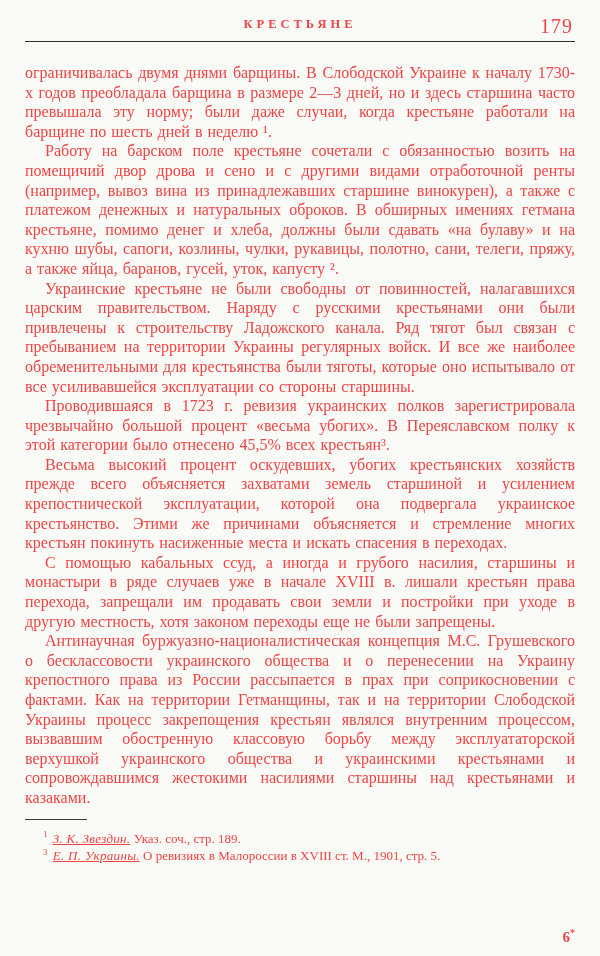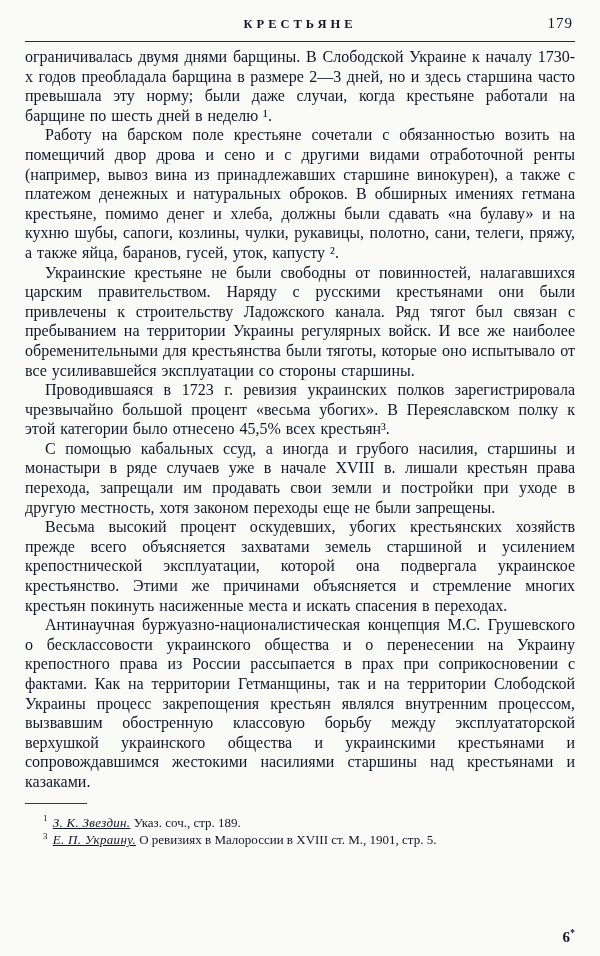--- a/index.html
+++ b/index.html
@@ -6,21 +6,21 @@
     margin: 0;
     padding: 0;
     background: #e8e8e6;
   }
   .page {
     position: relative;
     width: 600px;
     height: 956px;
     margin: 0 auto;
     background: #fafaf7;
-    color: #0f172a;
+    color: #ef4444;
     font-family: "Liberation Serif", "DejaVu Serif", serif;
     box-sizing: border-box;
     padding: 15px 25px 0 25px;
     overflow: hidden;
   }
   
   .running-head {
     position: relative;
     height: 22px;
   }
@@ -31,31 +31,31 @@
     top: 2px;
     text-align: center;
     font-size: 12.5px;
     font-weight: bold;
     letter-spacing: 4px;
   }
   .page-number {
     position: absolute;
     right: 2px;
     top: 0;
-    font-size: 15px;
+    font-size: 20px;
     letter-spacing: 1px;
   }
   .head-rule {
     border: none;
     border-top: 1.6px solid #2e2e2c;
     margin: 4px 0 0 0;
   }
   
   .text-body {
-    margin-top: 5px;
+    margin-top: 21px;
     font-size: 16px;
     line-height: 19.6px;
     text-align: justify;
     word-spacing: 1px;
   }
   .text-body p {
     margin: 0;
     text-indent: 20px;
   }
   .text-body p.no-indent {
@@ -106,36 +106,36 @@
     <span class="head-title">КРЕСТЬЯНЕ</span>
     <span class="page-number">179</span>
   </div>
   <hr class="head-rule">
 
   <div class="text-body">
     <p class="no-indent">ограничивалась двумя днями барщины. В Слободской Украине к началу 1730-х годов преобладала барщина в размере 2—3 дней, но и здесь старшина часто превышала эту норму; были даже случаи, когда крестьяне работали на барщине по шесть дней в неделю ¹.</p>
     <p>Работу на барском поле крестьяне сочетали с обязанностью возить на помещичий двор дрова и сено и с другими видами отработочной ренты (например, вывоз вина из принадлежавших старшине винокурен), а также с платежом денежных и натуральных оброков. В обширных имениях гетмана крестьяне, помимо денег и хлеба, должны были сдавать «на булаву» и на кухню шубы, сапоги, козлины, чулки, рукавицы, полотно, сани, телеги, пряжу, а также яйца, баранов, гусей, уток, капусту ².</p>
     <p>Украинские крестьяне не были свободны от повинностей, налагавшихся царским правительством. Наряду с русскими крестьянами они были привлечены к строительству Ладожского канала. Ряд тягот был связан с пребыванием на территории Украины регулярных войск. И все же наиболее обременительными для крестьянства были тяготы, которые оно испытывало от все усиливавшейся эксплуатации со стороны старшины.</p>
     <p>Проводившаяся в 1723 г. ревизия украинских полков зарегистрировала чрезвычайно большой процент «весьма убогих». В Переяславском полку к этой категории было отнесено 45,5% всех крестьян³.</p>
+    <p>Весьма высокий процент оскудевших, убогих крестьянских хозяйств прежде всего объясняется захватами земель старшиной и усилением крепостнической эксплуатации, которой она подвергала украинское крестьянство. Этими же причинами объясняется и стремление многих крестьян покинуть насиженные места и искать спасения в переходах.</p>
     <p>С помощью кабальных ссуд, а иногда и грубого насилия, старшины и монастыри в ряде случаев уже в начале XVIII в. лишали крестьян права перехода, запрещали им продавать свои земли и постройки при уходе в другую местность, хотя законом переходы еще не были запрещены.</p>
-    <p>Весьма высокий процент оскудевших, убогих крестьянских хозяйств прежде всего объясняется захватами земель старшиной и усилением крепостнической эксплуатации, которой она подвергала украинское крестьянство. Этими же причинами объясняется и стремление многих крестьян покинуть насиженные места и искать спасения в переходах.</p>
     <p>Антинаучная буржуазно-националистическая концепция М.С. Грушевского о бесклассовости украинского общества и о перенесении на Украину крепостного права из России рассыпается в прах при соприкосновении с фактами. Как на территории Гетманщины, так и на территории Слободской Украины процесс закрепощения крестьян являлся внутренним процессом, вызвавшим обостренную классовую борьбу между эксплуататорской верхушкой украинского общества и украинскими крестьянами и сопровождавшимся жестокими насилиями старшины над крестьянами и казаками.</p>
   </div>
 
   <hr class="footnote-sep">
 
   <div class="footnotes">
     <div class="footnote">
       <sup>1</sup>
       <i>З. К. Звездин.</i>
       <span>Указ. соч., стр. 189.</span>
     </div>
     <div class="footnote">
       <sup>3</sup>
-      <i>Е. П. Украину.</i>
+      <i>Е. П. Украины.</i>
       <span>О ревизиях в Малороссии в XVIII ст. М., 1901, стр. 5.</span>
     </div>
   </div>
 
   <div class="signature-mark">
     <span>6</span><sup>*</sup>
   </div>
 
 </div>
 

